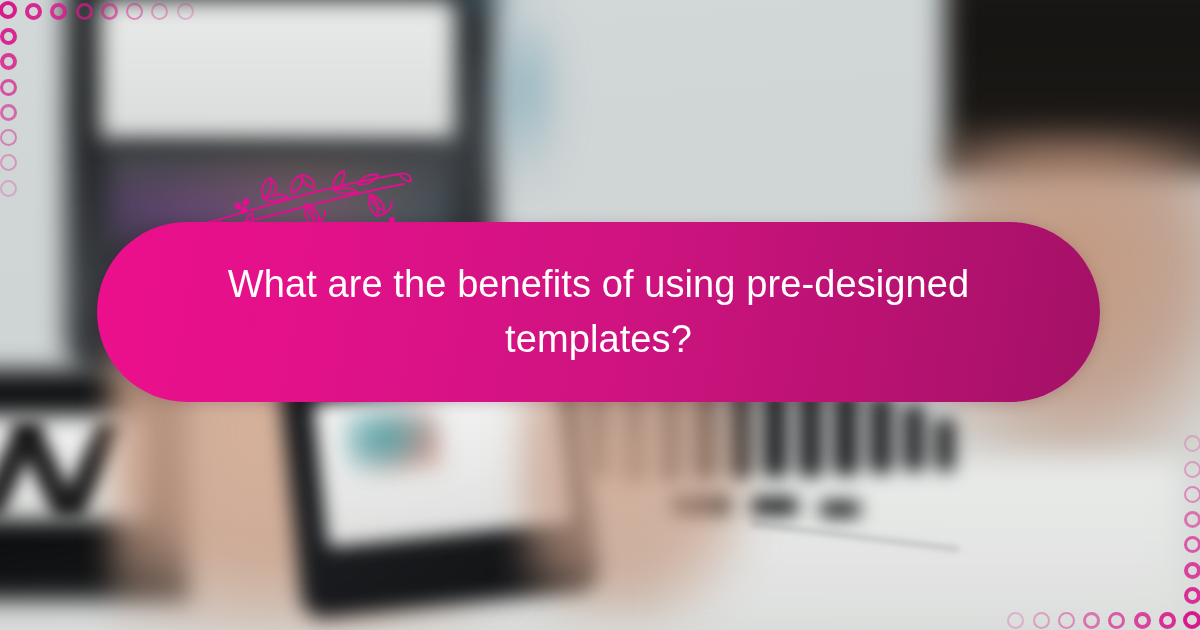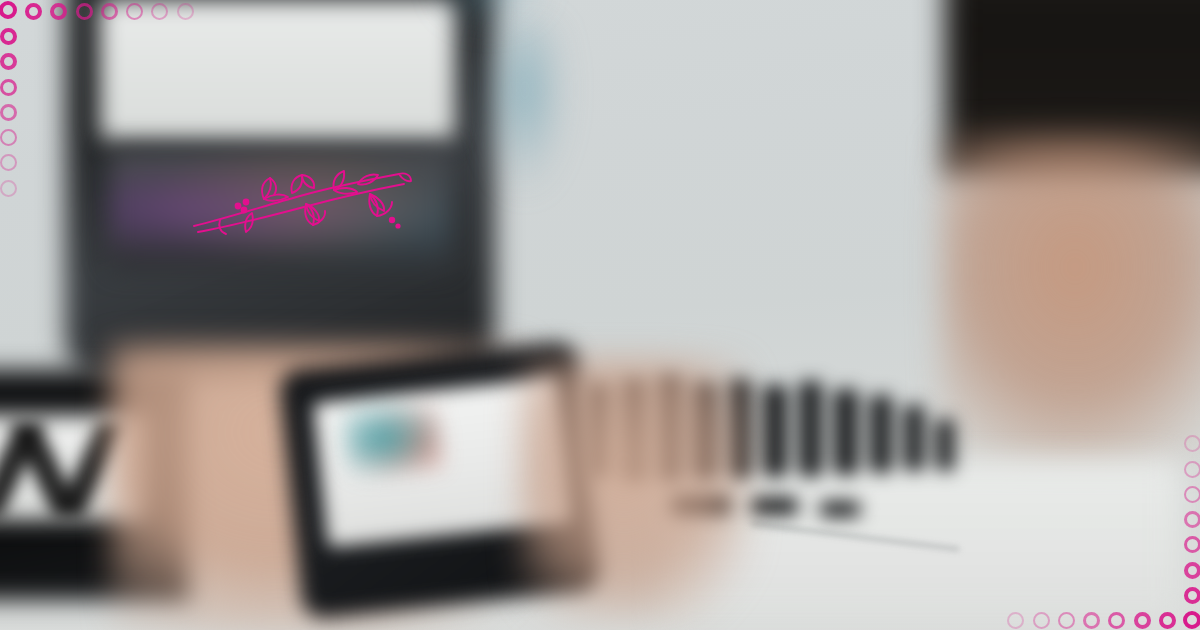--- a/index.html
+++ b/index.html
@@ -430,14 +430,17 @@
 
         <path d="M207 8 C 213 6, 219 9, 219 15 C 215 16, 210 13, 207 8 Z"></path>
         <circle cx="200" cy="54" r="3.2" fill="#E30F8E" stroke="none"></circle>
         <circle cx="206" cy="60" r="2.6" fill="#E30F8E" stroke="none"></circle>
 
         <path d="M28 54 C 26 60, 28 66, 34 68"></path>
       </g>
     </svg>
   </div>
 
+  <div class="banner">
+    <div class="banner-text">What are the benefits of using pre-designed templates?</div>
+  </div>
 
 </div>
 
 </body></html>

